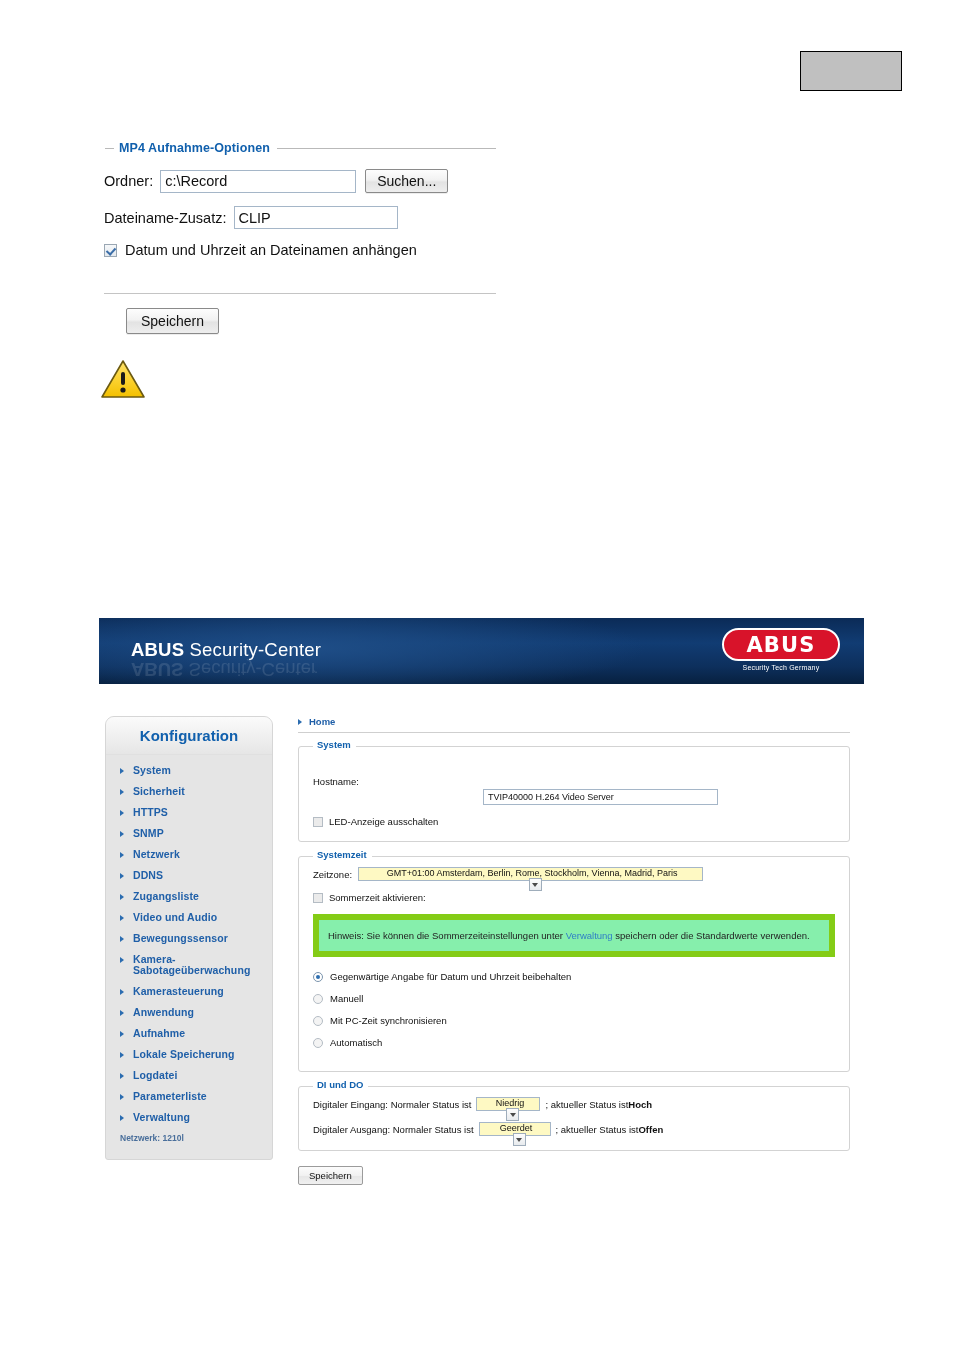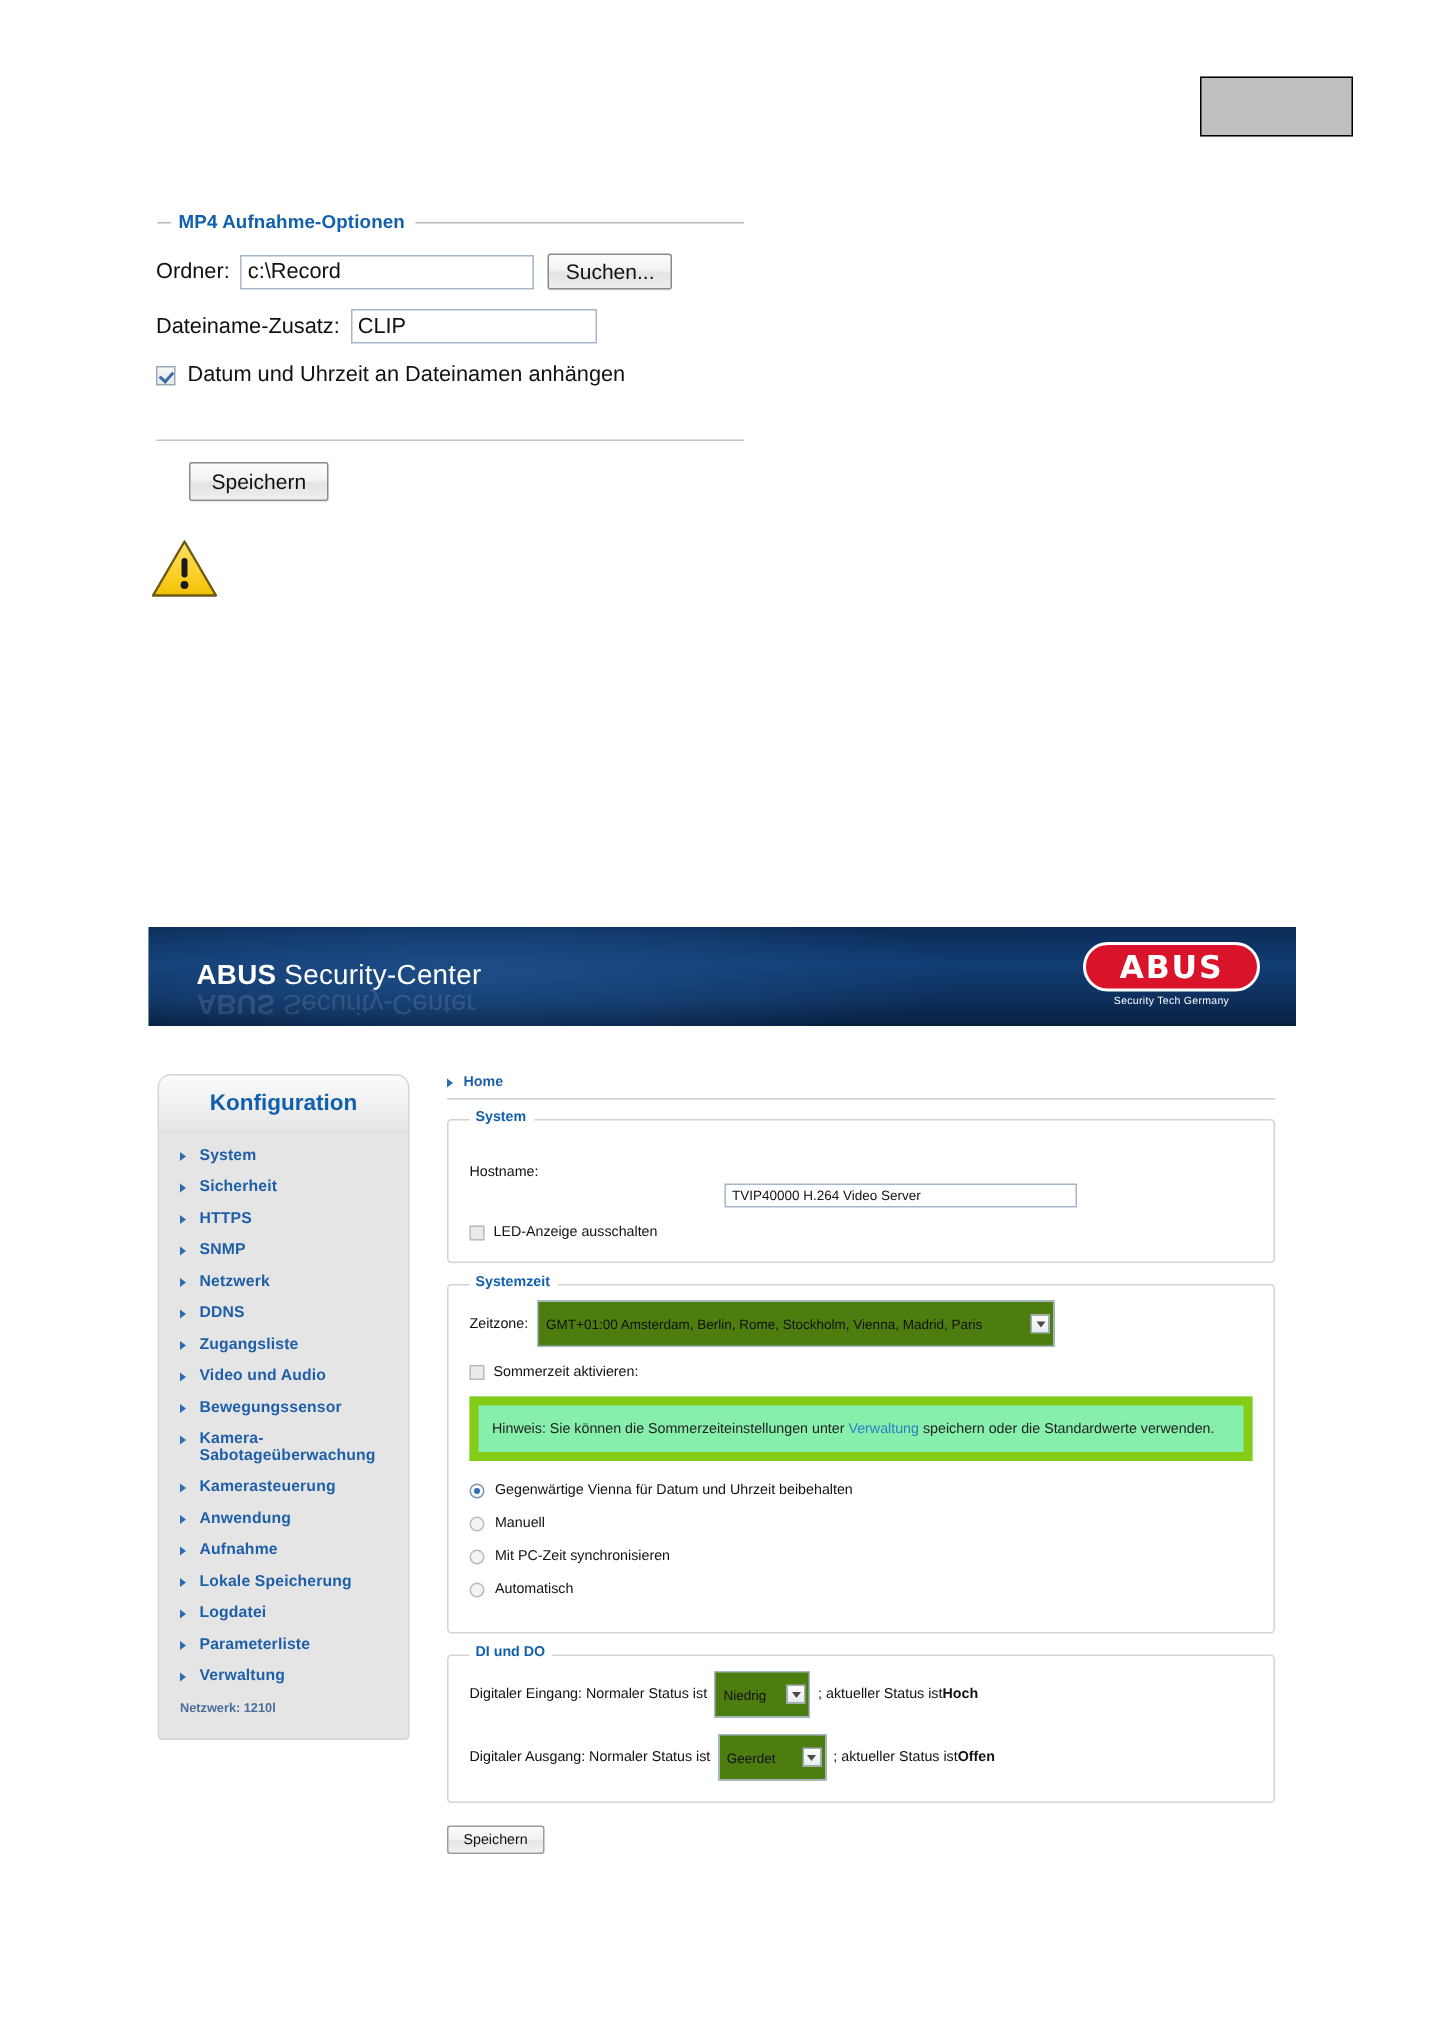--- a/index.html
+++ b/index.html
@@ -394,30 +394,31 @@
     content: "";
     position: absolute;
     left: 2px; top: 2px;
     width: 4px; height: 4px;
     border-radius: 50%;
     background: #2f6fb0;
   }
 
   .sel {
     border: 1px solid #a5b6c8;
-    background: #4d7c0f;
-    height: 31px;
+    background: #fef9c3;
+    height: 14px;
     box-sizing: border-box;
     display: inline-flex;
     align-items: center;
     font-size: 9px;
     color: #111;
     padding-left: 5px;
     padding-right: 2px;
     justify-content: space-between;
+    flex-direction: column;
   }
   .sel-arrow {
     width: 13px;
     height: 13px;
     border: 1px solid #9fadbb;
     background: linear-gradient(to bottom,#fdfdfd,#e8ebee);
     box-sizing: border-box;
     display: inline-flex;
     align-items: center;
     justify-content: center;
@@ -656,21 +657,21 @@
             <span class="app-label">Sommerzeit aktivieren:</span>
           </div>
 
           <div class="notice">
             <span>Hinweis: Sie können die Sommerzeiteinstellungen unter </span><a href="#">Verwaltung</a><span> speichern oder die Standardwerte verwenden.</span>
           </div>
 
           <div id="time-options">
               <div class="radio-row">
                 <span class="app-radio on"></span>
-                <span class="app-label">Gegenwärtige Vienna für Datum und Uhrzeit beibehalten</span>
+                <span class="app-label">Gegenwärtige Angabe für Datum und Uhrzeit beibehalten</span>
               </div>
               <div class="radio-row">
                 <span class="app-radio"></span>
                 <span class="app-label">Manuell</span>
               </div>
               <div class="radio-row">
                 <span class="app-radio"></span>
                 <span class="app-label">Mit PC-Zeit synchronisieren</span>
               </div>
               <div class="radio-row">

